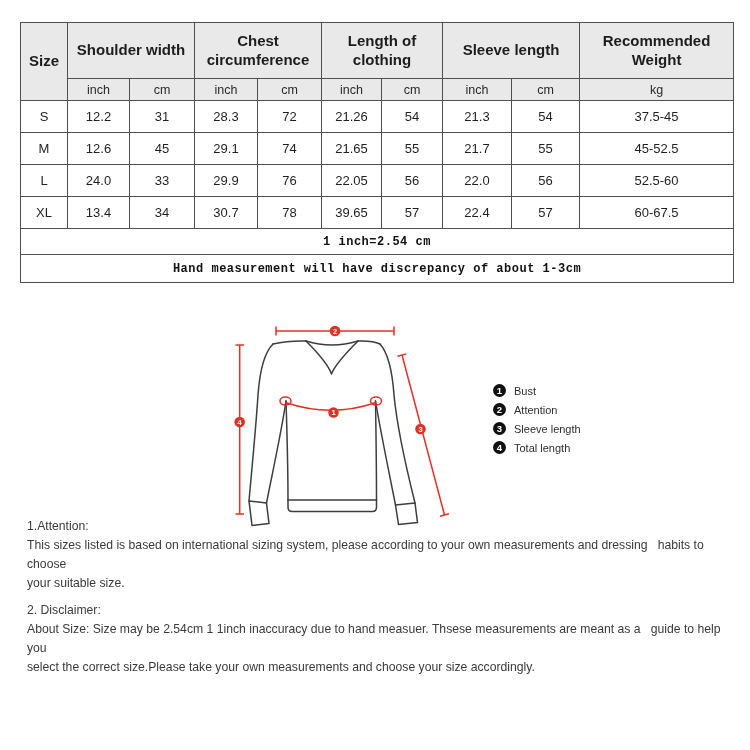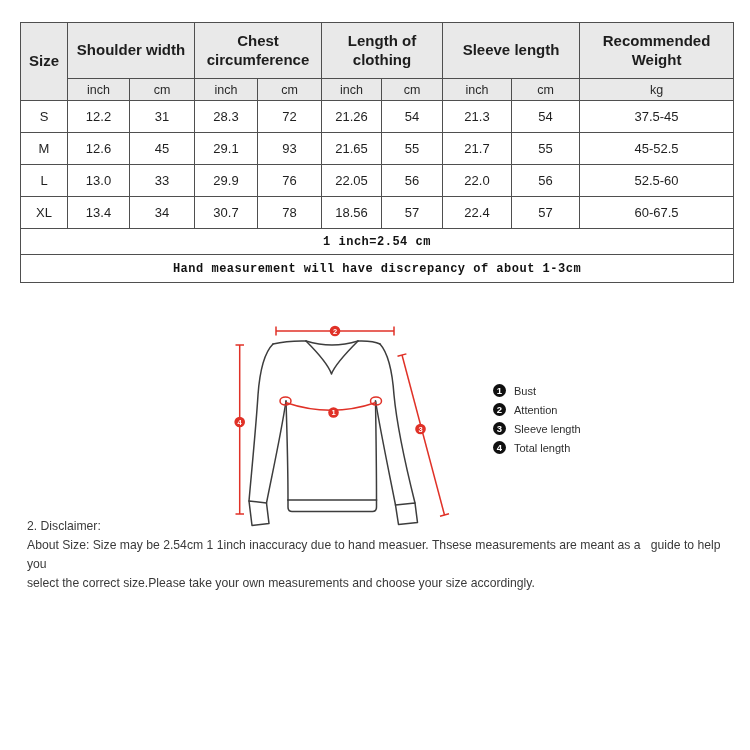--- a/index.html
+++ b/index.html
@@ -100,46 +100,46 @@
         <td>54</td>
         <td>21.3</td>
         <td>54</td>
         <td>37.5-45</td>
       </tr>
       <tr class="data-row">
         <td class="size-lg">M</td>
         <td>12.6</td>
         <td>45</td>
         <td>29.1</td>
-        <td>93</td>
+        <td>74</td>
         <td>21.65</td>
         <td>55</td>
         <td>21.7</td>
         <td>55</td>
         <td>45-52.5</td>
       </tr>
       <tr class="data-row">
         <td class="size-md">L</td>
-        <td>13.0</td>
+        <td>24.0</td>
         <td>33</td>
         <td>29.9</td>
         <td>76</td>
         <td>22.05</td>
         <td>56</td>
         <td>22.0</td>
         <td>56</td>
         <td>52.5-60</td>
       </tr>
       <tr class="data-row">
         <td class="size-sm">XL</td>
         <td>13.4</td>
         <td>34</td>
         <td>30.7</td>
         <td>78</td>
-        <td>18.56</td>
+        <td>39.65</td>
         <td>57</td>
         <td>22.4</td>
         <td>57</td>
         <td>60-67.5</td>
       </tr>
 
       <tr class="note-a">
         <td class="tbl-note" colspan="10">1 inch=2.54 cm</td>
       </tr>
       <tr class="note-b">
@@ -210,20 +210,25 @@
       <span class="legend-label">Sleeve length</span>
     </div>
     <div class="legend-item">
       <span class="legend-circle">4</span>
       <span class="legend-label">Total length</span>
     </div>
   </div>
 
   <div class="notes">
     <div class="note-section">
+      <div class="note-heading">1.Attention:</div>
+      <div class="note-body">This sizes listed is based on international sizing system, please according to your own measurements and dressing   habits to choose
+your suitable size.</div>
+    </div>
+    <div class="note-section">
       <div class="note-heading">2. Disclaimer:</div>
       <div class="note-body">About Size: Size may be 2.54cm 1 1inch inaccuracy due to hand measuer. Thsese measurements are meant as a   guide to help you
 select the correct size.Please take your own measurements and choose your size accordingly.</div>
     </div>
 
   </div>
 
 </div>
 
 </body></html>

